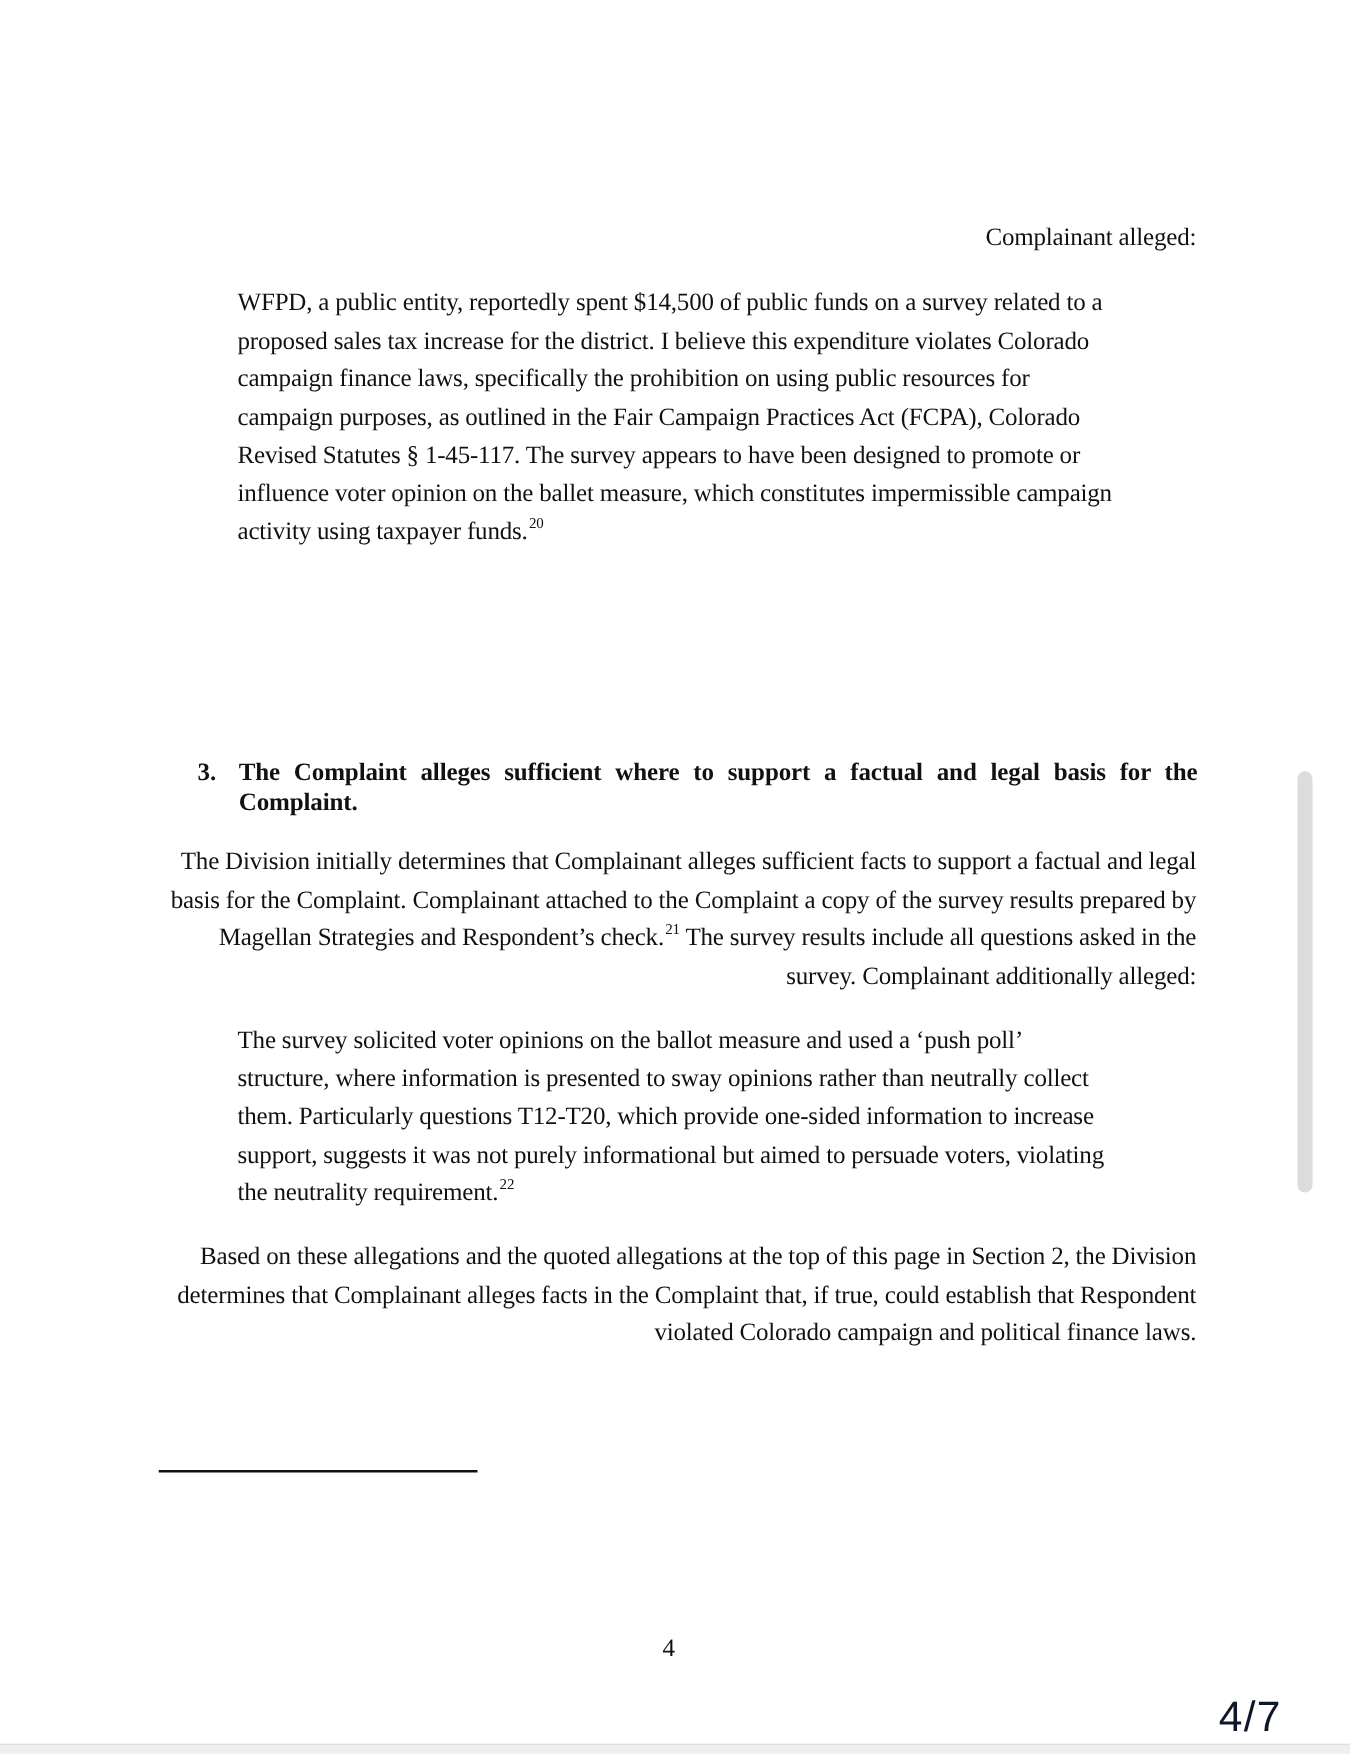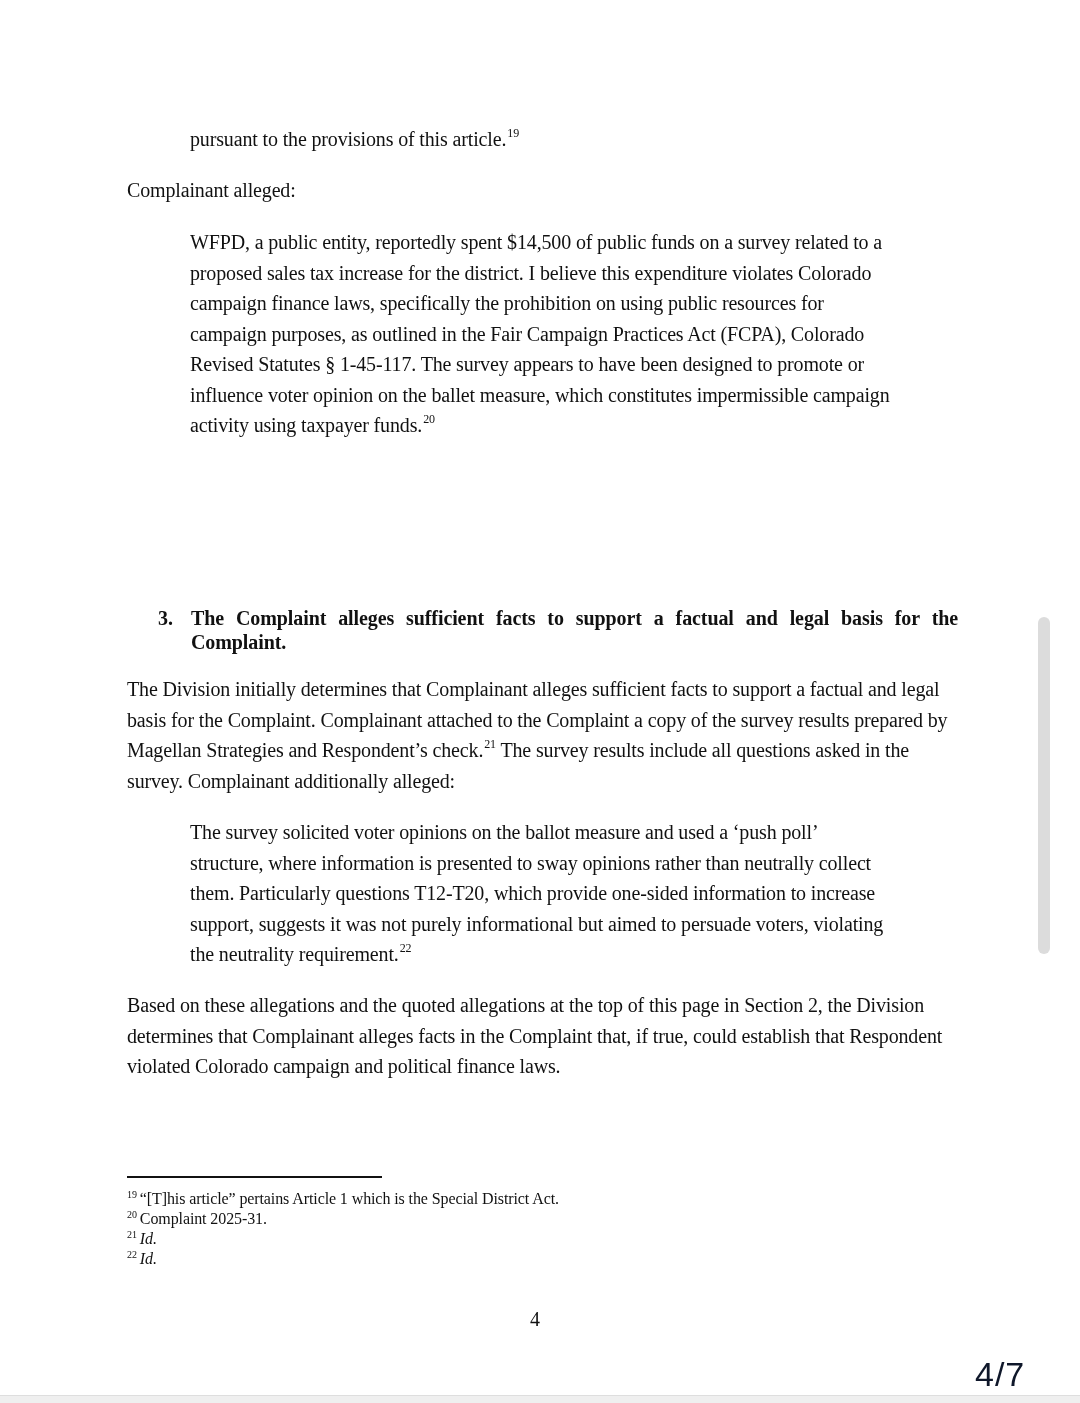--- a/index.html
+++ b/index.html
@@ -4,67 +4,60 @@
 <style>
   html, body { margin: 0; padding: 0; }
   body {
     width: 1080px; height: 1403px; position: relative; overflow: hidden;
     background: #ffffff;
     font-family: "Liberation Serif", "DejaVu Serif", serif;
     color: #111111;
   }
   .page { position: absolute; left: 0; top: 0; width: 1080px; height: 1395px; background: #ffffff; }
   .p { position: absolute; margin: 0; font-size: 20px; line-height: 30.5px; letter-spacing: -0.15px; }
-  .body-text { left: 127px; width: 830px; }
+  .body-text { left: 127px; width: 830px; text-align: right; }
   .quote { left: 190px; width: 700px; }
   sup { font-size: 12px; line-height: 0; vertical-align: 9px; margin-left: 1px; }
   .heading { position: absolute; left: 158px; top: 606px; width: 800px; font-size: 20px; line-height: 24px; font-weight: bold; letter-spacing: -0.1px; }
   .heading .num { position: absolute; left: 0; top: 0; }
   .heading .txt { display: block; margin-left: 33px; text-align: justify; text-align-last: left; }
   .fn-rule { position: absolute; left: 127px; top: 1176px; width: 255px; height: 2px; background: #111; }
   .footnotes { position: absolute; left: 127px; top: 1189px; font-size: 16px; line-height: 20px; letter-spacing: -0.1px; }
   .fn { display: block; white-space: nowrap; }
   .fn sup { font-size: 10px; vertical-align: 6px; margin-right: 3px; margin-left: 0; }
   .fn i { font-style: italic; }
   .page-number { position: absolute; left: 530px; top: 1308px; font-size: 20px; }
   .scrollbar { position: absolute; left: 1038px; top: 617px; width: 12px; height: 337px; background: #dcdcdc; border-radius: 6px; }
   .page-counter { position: absolute; left: 975px; top: 1355px; font-family: "Liberation Sans", "DejaVu Sans", sans-serif; font-size: 34px; color: #0f172a; letter-spacing: 1px; }
   .bottom-bar { position: absolute; left: 0; top: 1395px; width: 1080px; height: 8px; background: #efefef; border-top: 1px solid #dedede; }
 </style>
 </head>
 <body>
 
 <div class="page">
 
-  <p class="p quote" style="top:124px; left:190px;"><span>pursuant to the provisions of this article.</span><sup>19</sup></p>
 
   <p class="p body-text" style="top:175px;">Complainant alleged:</p>
 
   <p class="p quote" style="top:227px;"><span>WFPD, a public entity, reportedly spent $14,500 of public funds on a survey related to a proposed sales tax increase for the district. I believe this expenditure violates Colorado campaign finance laws, specifically the prohibition on using public resources for campaign purposes, as outlined in the Fair Campaign Practices Act (FCPA), Colorado Revised Statutes § 1-45-117. The survey appears to have been designed to promote or influence voter opinion on the ballet measure, which constitutes impermissible campaign activity using taxpayer funds.</span><sup>20</sup></p>
 
 
   <div class="heading">
     <span class="num">3.</span>
-    <span class="txt">The Complaint alleges sufficient facts to support a factual and legal basis for the Complaint.</span>
+    <span class="txt">The Complaint alleges sufficient where to support a factual and legal basis for the Complaint.</span>
   </div>
 
   <p class="p body-text" style="top:674px;"><span>The Division initially determines that Complainant alleges sufficient facts to support a factual and legal basis for the Complaint. Complainant attached to the Complaint a copy of the survey results prepared by Magellan Strategies and Respondent’s check.</span><sup>21</sup><span> The survey results include all questions asked in the survey. Complainant additionally alleged:</span></p>
 
   <p class="p quote" style="top:817px;"><span>The survey solicited voter opinions on the ballot measure and used a ‘push poll’ structure, where information is presented to sway opinions rather than neutrally collect them. Particularly questions T12-T20, which provide one-sided information to increase support, suggests it was not purely informational but aimed to persuade voters, violating the neutrality requirement.</span><sup>22</sup></p>
 
   <p class="p body-text" style="top:990px;font-family:Liberation Serif, serif;">Based on these allegations and the quoted allegations at the top of this page in Section 2, the Division determines that Complainant alleges facts in the Complaint that, if true, could establish that Respondent violated Colorado campaign and political finance laws.</p>
 
   <div class="fn-rule"></div>
 
-  <div class="footnotes">
-    <span class="fn"><sup>19</sup><span>“[T]his article” pertains Article 1 which is the Special District Act.</span></span>
-    <span class="fn"><sup>20</sup><span>Complaint 2025-31.</span></span>
-    <span class="fn"><sup>21</sup><i>Id.</i></span>
-    <span class="fn"><sup>22</sup><i>Id.</i></span>
-  </div>
 
   <div class="page-number">4</div>
 </div>
 
 <div class="scrollbar"></div>
 
 <div class="page-counter">4/7</div>
 
 <div class="bottom-bar"></div>
 

